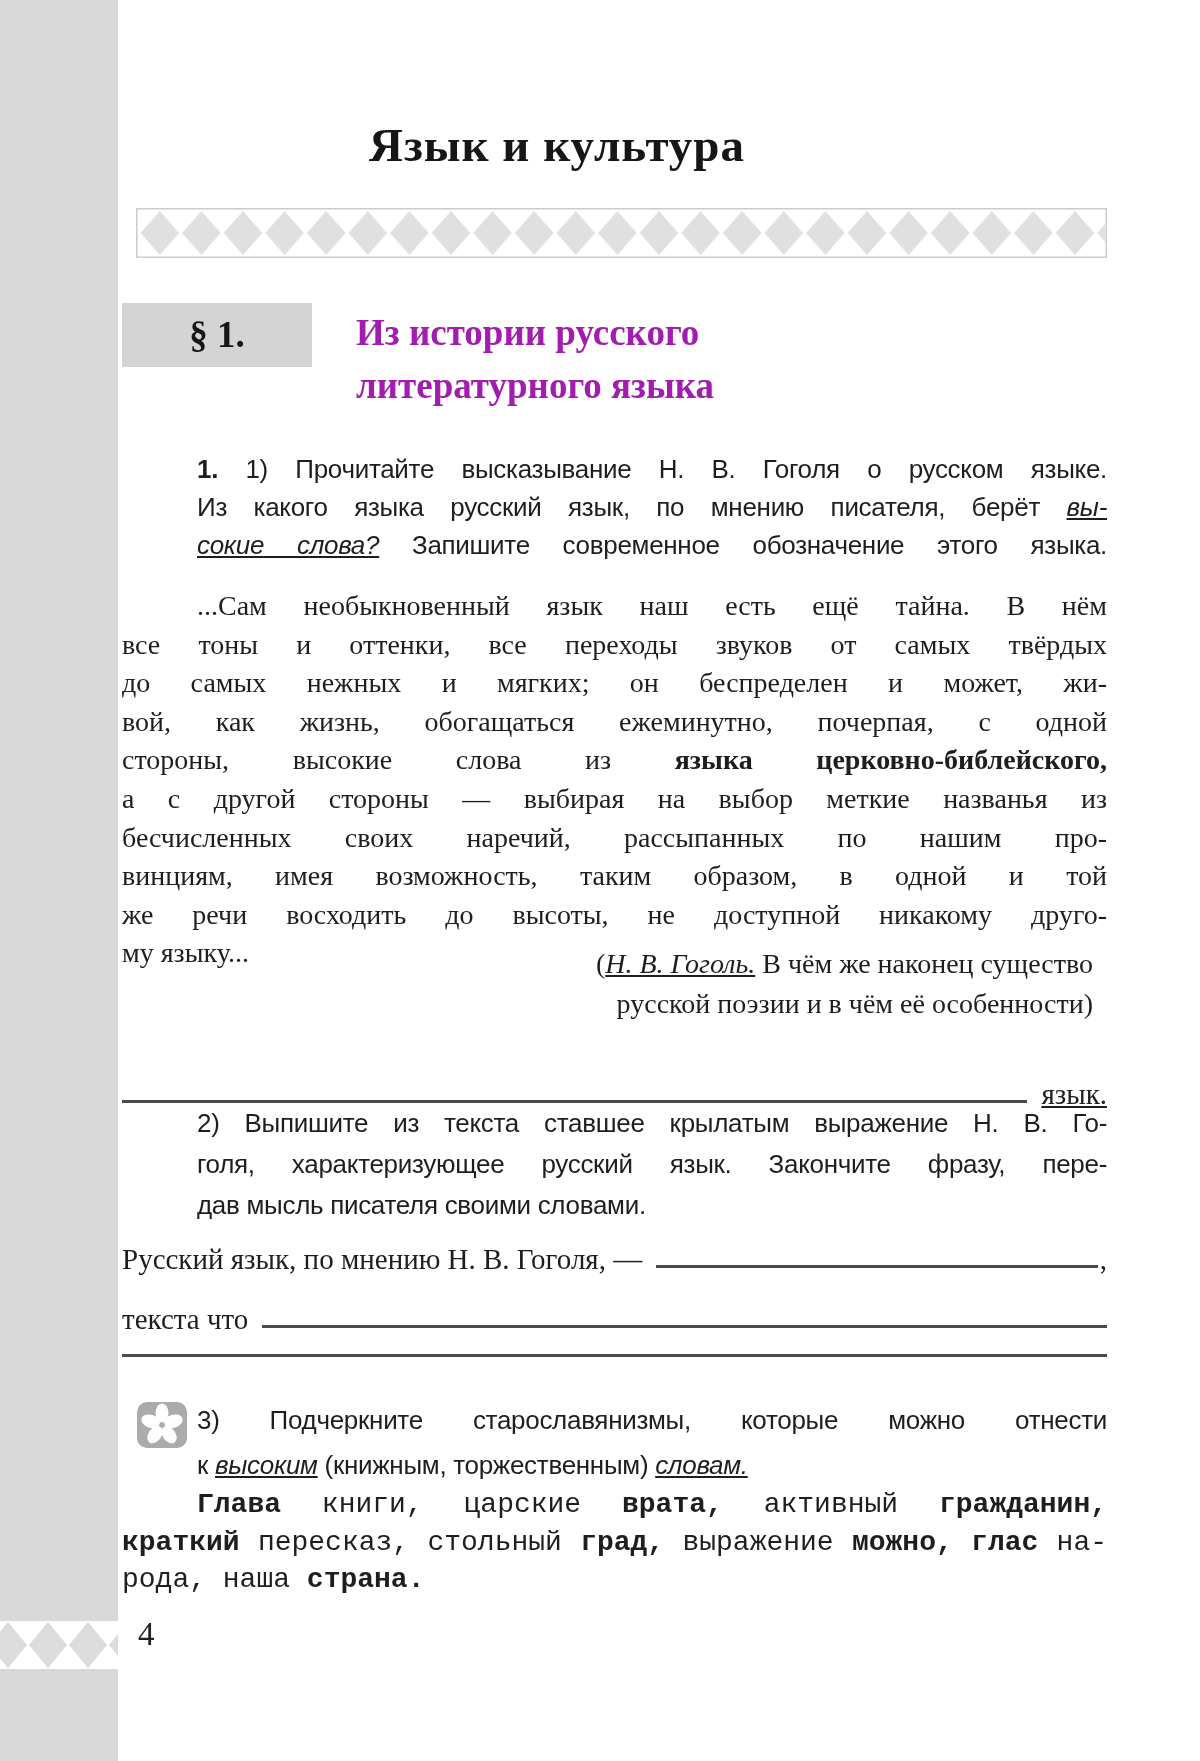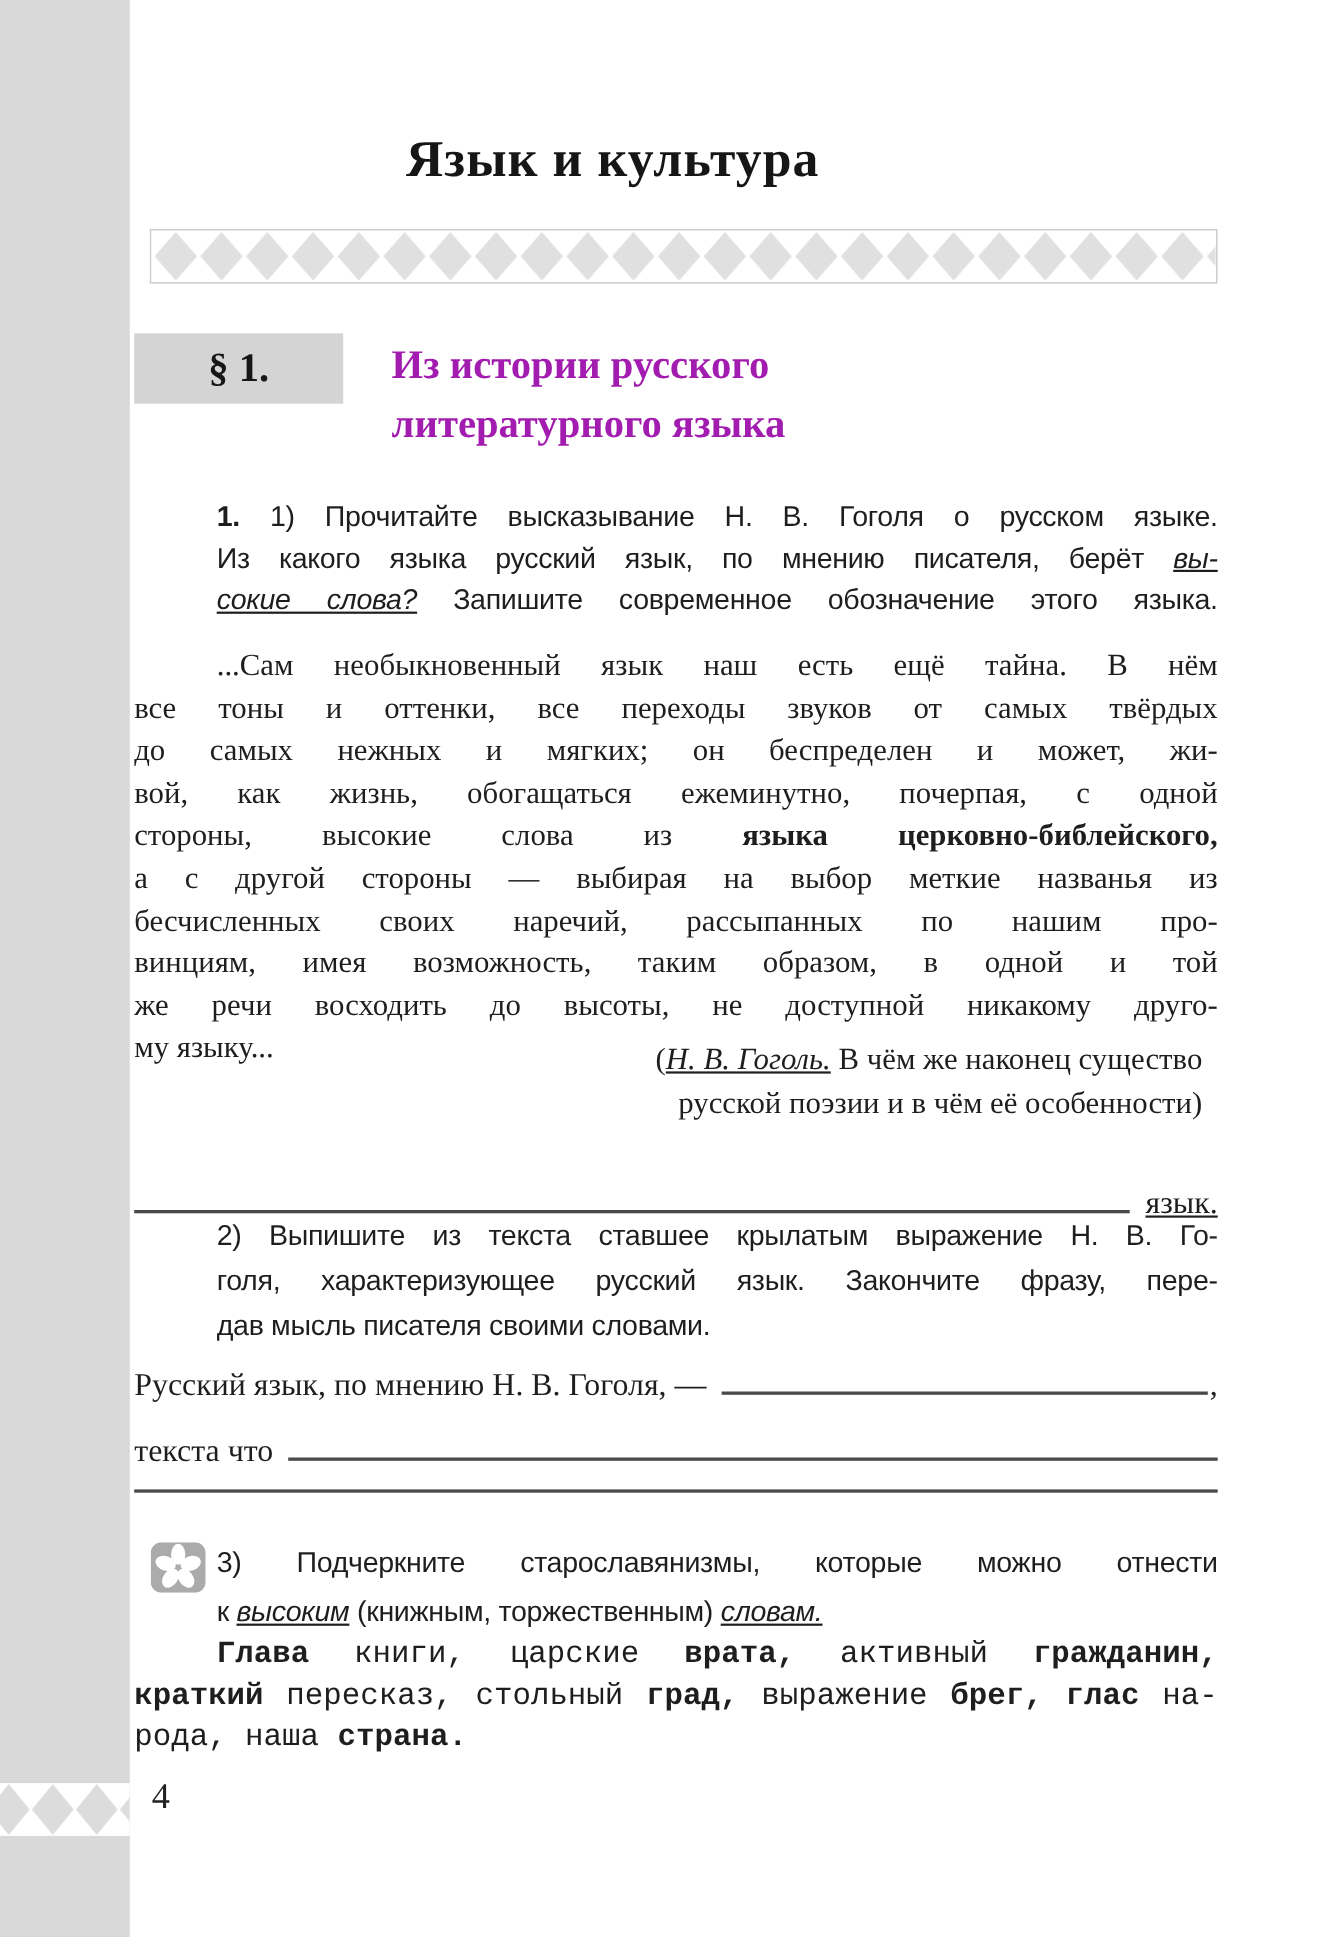--- a/index.html
+++ b/index.html
@@ -131,21 +131,21 @@
   </g>
 </svg>
 
 <div class="abs para sans ex3">
   <div class="ln j">3) Подчеркните старославянизмы, которые можно отнести</div>
   <div class="ln"><span>к </span><span class="i">высоким</span><span> (книжным, торжественным) </span><span class="i">словам.</span></div>
 </div>
 
 <div class="abs para words">
   <div class="ln j indent"><span class="b">Глава</span><span> книги, царские </span><span class="b">врата,</span><span> активный </span><span class="b">гражданин,</span></div>
-  <div class="ln j"><span class="b">краткий</span><span> пересказ, стольный </span><span class="b">град,</span><span> выражение </span><span class="b">брег,</span><span> </span><span class="b">глас</span><span> на-</span></div>
+  <div class="ln j"><span class="b">краткий</span><span> пересказ, стольный </span><span class="b">град,</span><span> выражение </span><span class="b">можно,</span><span> </span><span class="b">глас</span><span> на-</span></div>
   <div class="ln"><span>рода, наша </span><span class="b">страна.</span></div>
 </div>
 
 <svg class="abs footer-band" width="118" height="48" viewBox="0 0 118 48">
   <defs>
     <pattern id="dbot" x="-12" y="0" width="40" height="48" patternUnits="userSpaceOnUse">
       <polygon points="20,1 39,24 20,47 1,24" fill="#dcdcdc"></polygon>
     </pattern>
   </defs>
   <rect width="118" height="48" fill="#ffffff"></rect>

